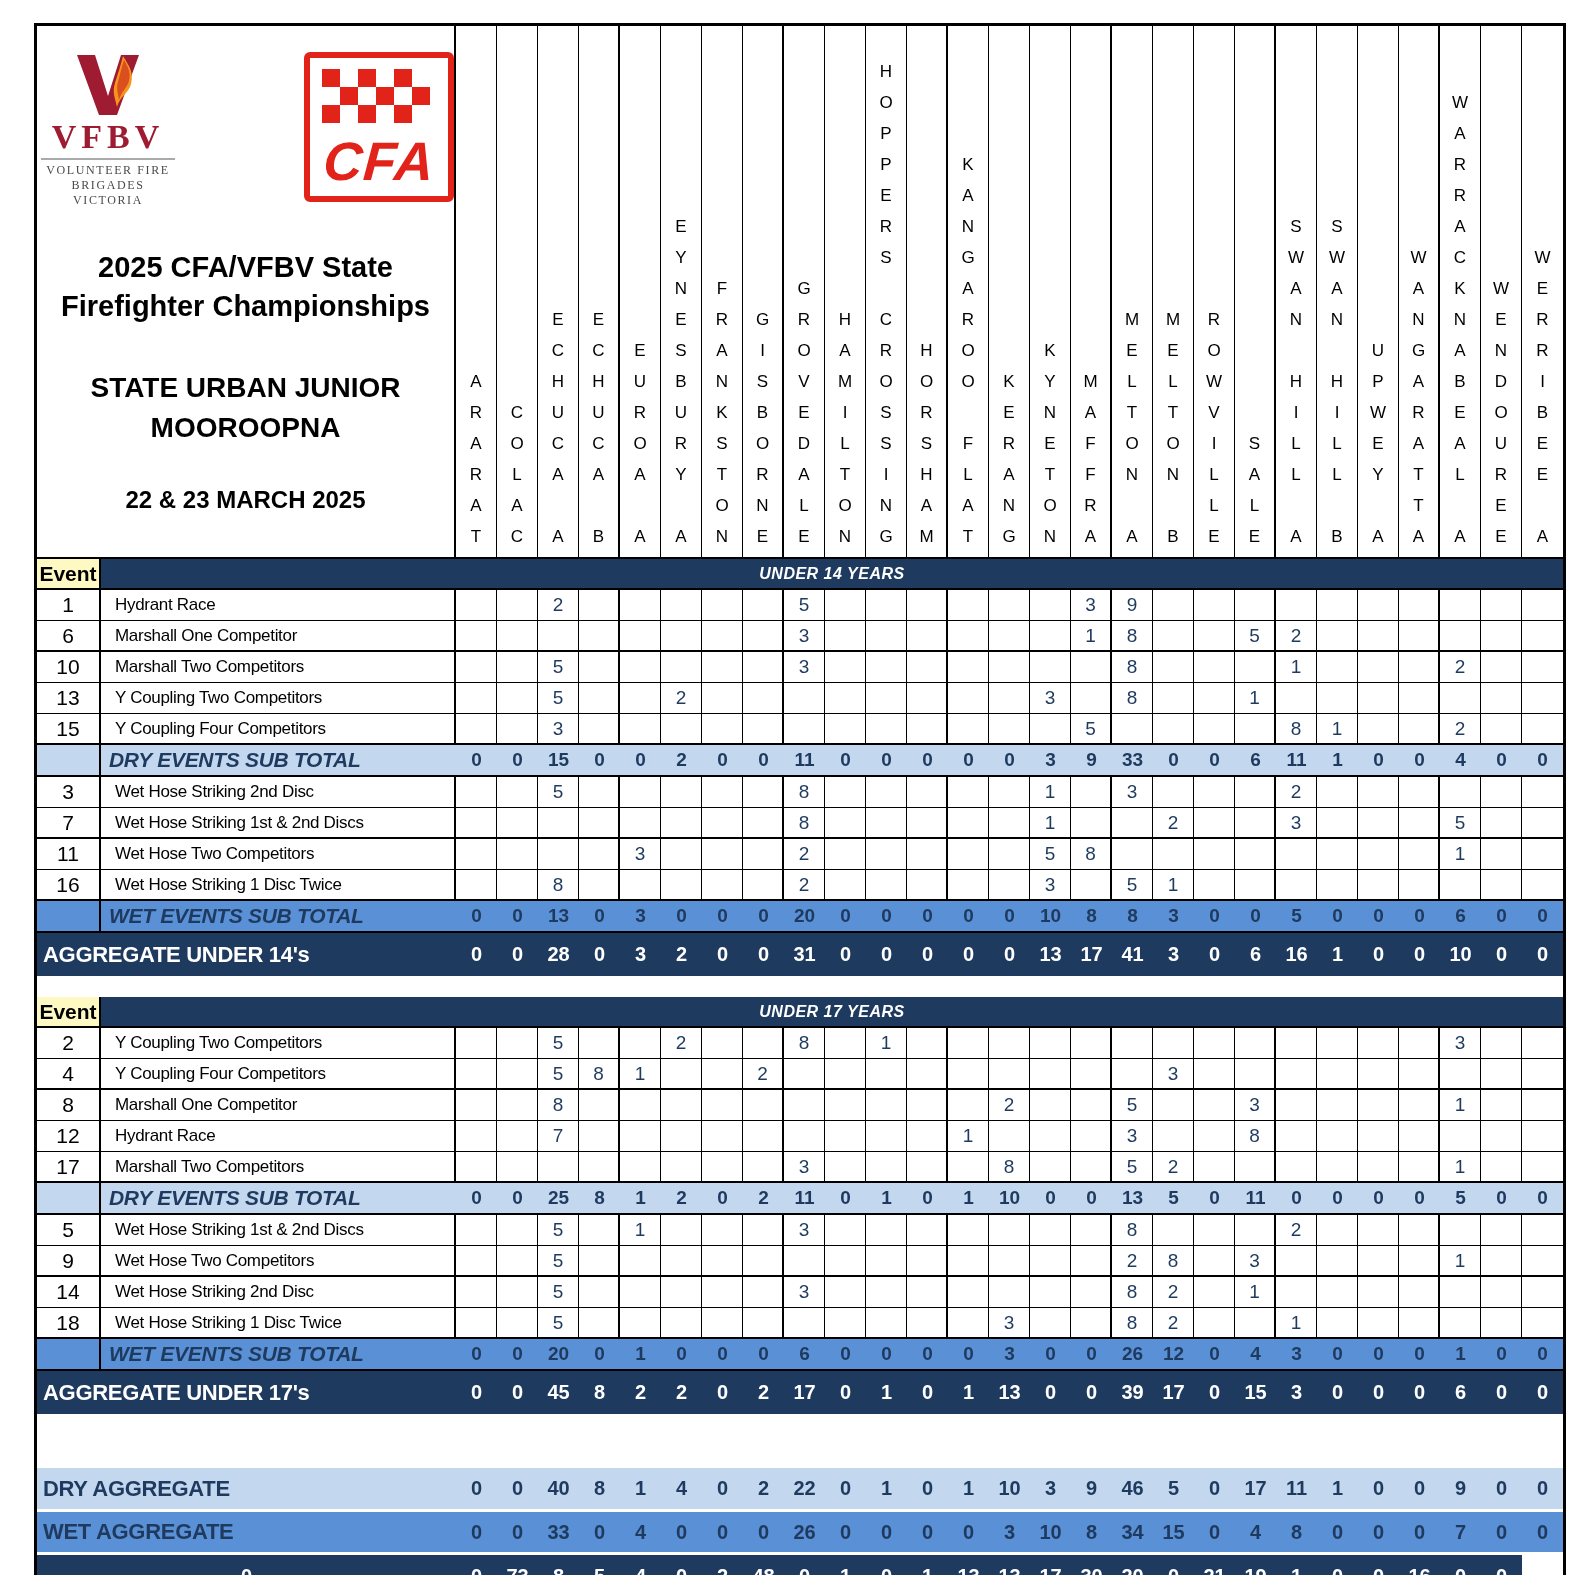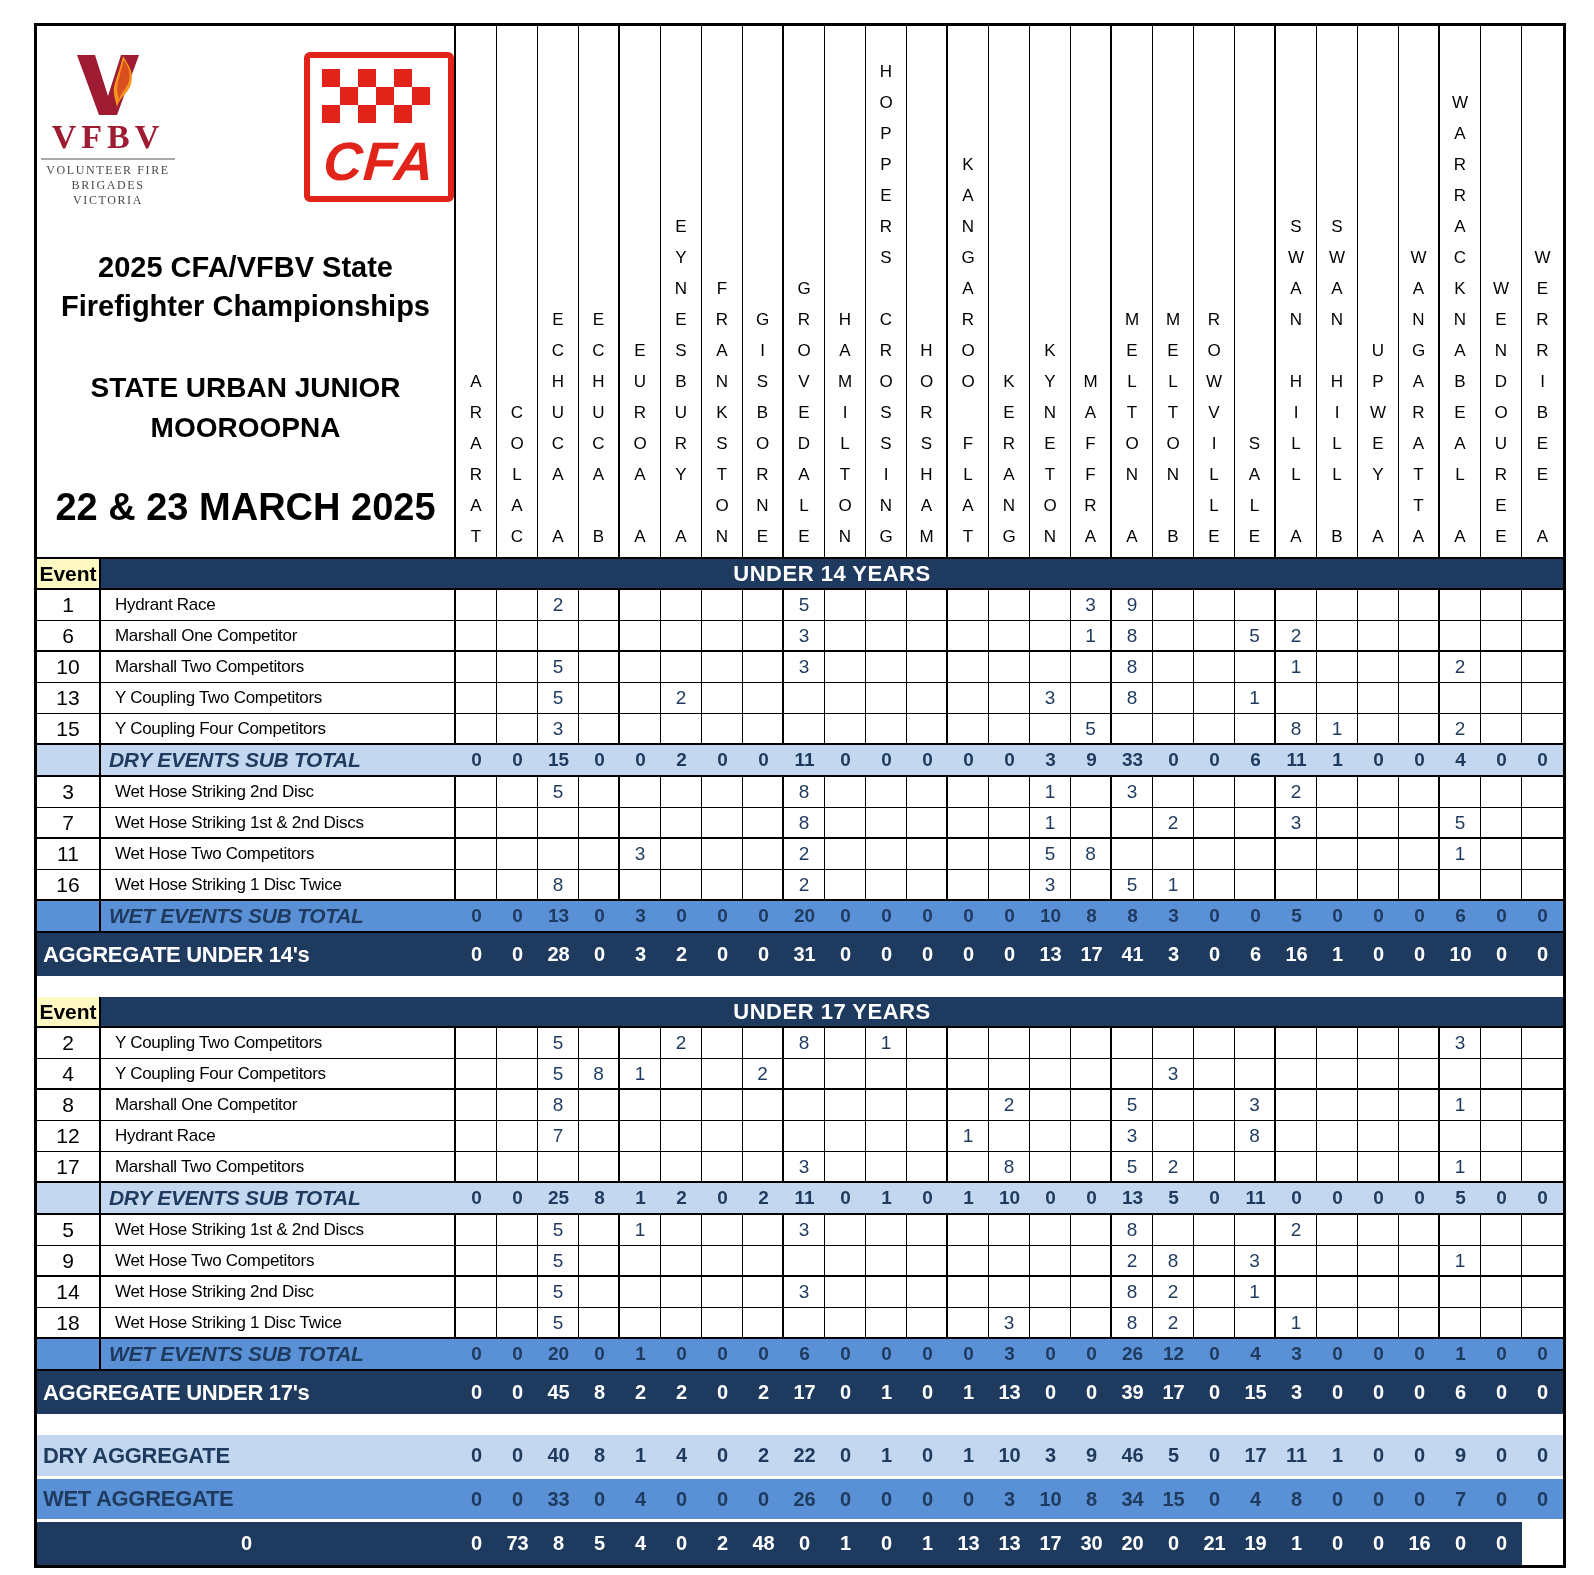--- a/index.html
+++ b/index.html
@@ -18,50 +18,50 @@
   .vfbv{width:142px;padding-top:2px;}
   .vfbv-txt{font-family:"Liberation Serif",serif;font-size:34px;font-weight:700;color:var(--vfbv_maroon);letter-spacing:5px;margin-top:-2px;}
   .vfbv-rule{height:2px;background:#aaa;margin:2px 4px 3px 4px;}
   .vfbv-sub{font-family:"Liberation Serif",serif;font-size:12px;color:#4a4a4a;letter-spacing:1.6px;line-height:15px;}
   .cfa{width:150px;height:150px;border:6px solid var(--cfa_red);border-radius:6px;background:#fff;padding:10px 12px 4px 12px;}
   .cfa-txt{color:var(--cfa_red);font-size:54px;font-weight:800;font-style:italic;letter-spacing:1px;transform:skewX(-4deg);margin-top:2px;}
   .title1{font-size:29px;font-weight:700;color:#000;line-height:39px;}
   .t1wrap{margin-top:44px;}
   .t2wrap{margin-top:42px;}
   .title2{font-size:28px;font-weight:700;color:#000;line-height:40px;}
-  .dateline{margin-top:38px;font-size:38px;font-weight:700;color:#000;}
+  .dateline{margin-top:38px;font-size:24px;font-weight:700;color:#000;}
 
   .theads{display:grid;grid-template-columns:repeat(27,41px);height:100%;}
   .tcol{border-right:1px solid #000;display:flex;flex-direction:column;justify-content:flex-end;align-items:center;padding-bottom:5px;}
   .tcol.thickR{border-right-width:2.5px;}
   .tcol:last-child{border-right:none;}
   .tletter{height:31px;line-height:31px;font-size:17px;color:#000;text-align:center;}
 
   
   .row{display:grid;grid-template-columns:64px 355px repeat(27,41px);}
   .erow{height:31px;}
   .evhdr{grid-template-columns:64px 1462px;height:31px;}
   .subrow{height:32px;}
   .aggrow{grid-template-columns:419px repeat(27,41px);height:43px;}
   .totrow{grid-template-columns:419px repeat(27,41px);}
-  .totrow.dry{height:41px;} .totrow.wet{height:40px;} .totrow.grand{height:43px;}
+  .totrow.dry{height:41px;margin-top:33px;} .totrow.wet{height:40px;} .totrow.grand{height:43px;}
   .gap{height:21px;background:#fff;}
   .microgap{height:3px;background:#fff;}
 
   .cell{border-right:1px solid #000;border-bottom:1px solid #000;display:flex;align-items:center;}
   .cell.thickR{border-right-width:2.5px;}
   .row .cell:last-child{border-right:none;}
   .mb .cell{border-bottom-width:2.5px;}
   .num{justify-content:center;font-size:21px;color:#000;border-right-width:2px;}
   .name{padding-left:14px;font-size:17px;color:#000;border-right-width:2.5px;letter-spacing:-0.3px;}
   .val{justify-content:center;font-size:19px;color:var(--navy);}
 
   .evlabel{justify-content:center;font-size:21px;font-weight:700;color:#000;border-right-width:2.5px;border-bottom-width:2.5px;background:#fef9c3;}
   .evband{background:var(--navy);border-bottom:2.5px solid #000;display:flex;align-items:center;justify-content:center;}
-  .evtitle{color:#fff;font-size:22px;font-weight:700;letter-spacing:0.5px;}
+  .evtitle{color:#fff;font-size:16px;font-weight:700;font-style:italic;letter-spacing:0.5px;}
 
   .bcell{display:flex;align-items:center;justify-content:center;}
   .subrow .subnum{background:#fff;border-right:2px solid #000;border-bottom:2px solid #000;}
   .subrow.dry .bcell{background:var(--light_blue);}
   .subrow.wet .bcell{background:var(--mid_blue);}
   .subrow .bcell{border-bottom:2px solid #000;}
   .slabel{justify-content:flex-start;padding-left:8px;font-size:21px;font-weight:700;font-style:italic;color:var(--navy);letter-spacing:-0.3px;}
   .bval{font-size:19px;font-weight:700;color:var(--navy);}
 
   .aggrow .bcell{background:var(--navy);}

